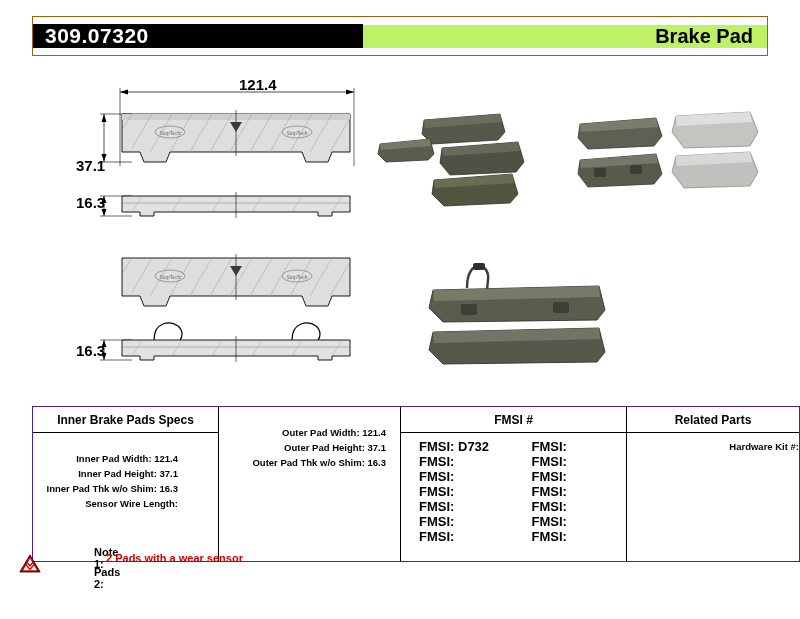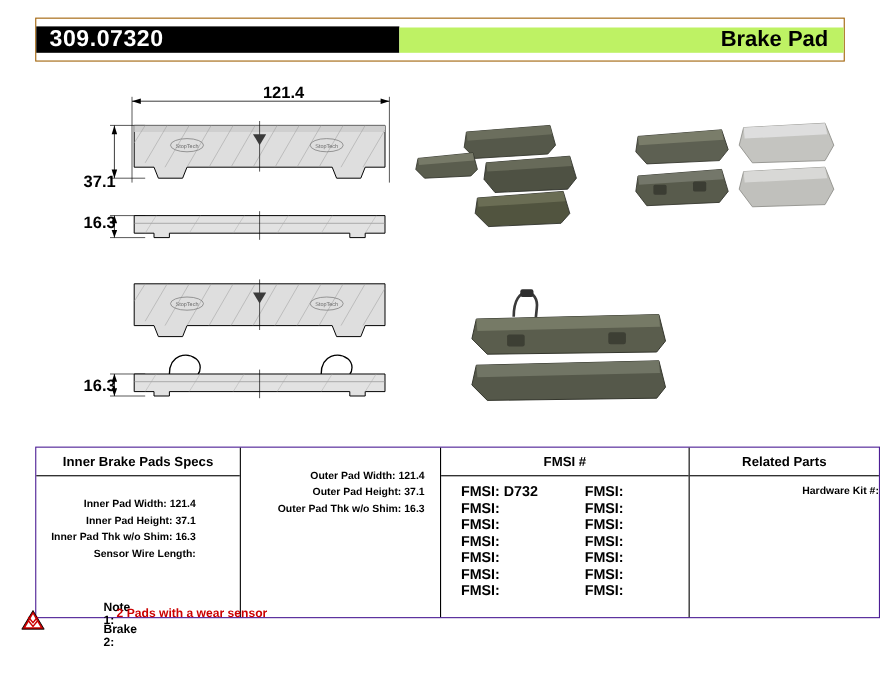--- a/index.html
+++ b/index.html
@@ -393,18 +393,18 @@
     <path d="M8,8 L13,14 L18,8" fill="none" stroke="#cc0000" stroke-width="1.6"></path>
     <path d="M8,12 L13,18 L18,12" fill="none" stroke="#cc0000" stroke-width="1.6"></path>
   </svg>
 
   <div class="notes">
     <div class="note-row">
       <span class="note-label">Note 1:</span>
       <span class="note-value">2 Pads with a wear sensor</span>
     </div>
     <div class="note-row">
-      <span class="note-label">Brake 2:</span>
+      <span class="note-label">Pads 2:</span>
       <span class="note-value plain"></span>
     </div>
   </div>
 
 </div>
 
 </body></html>

